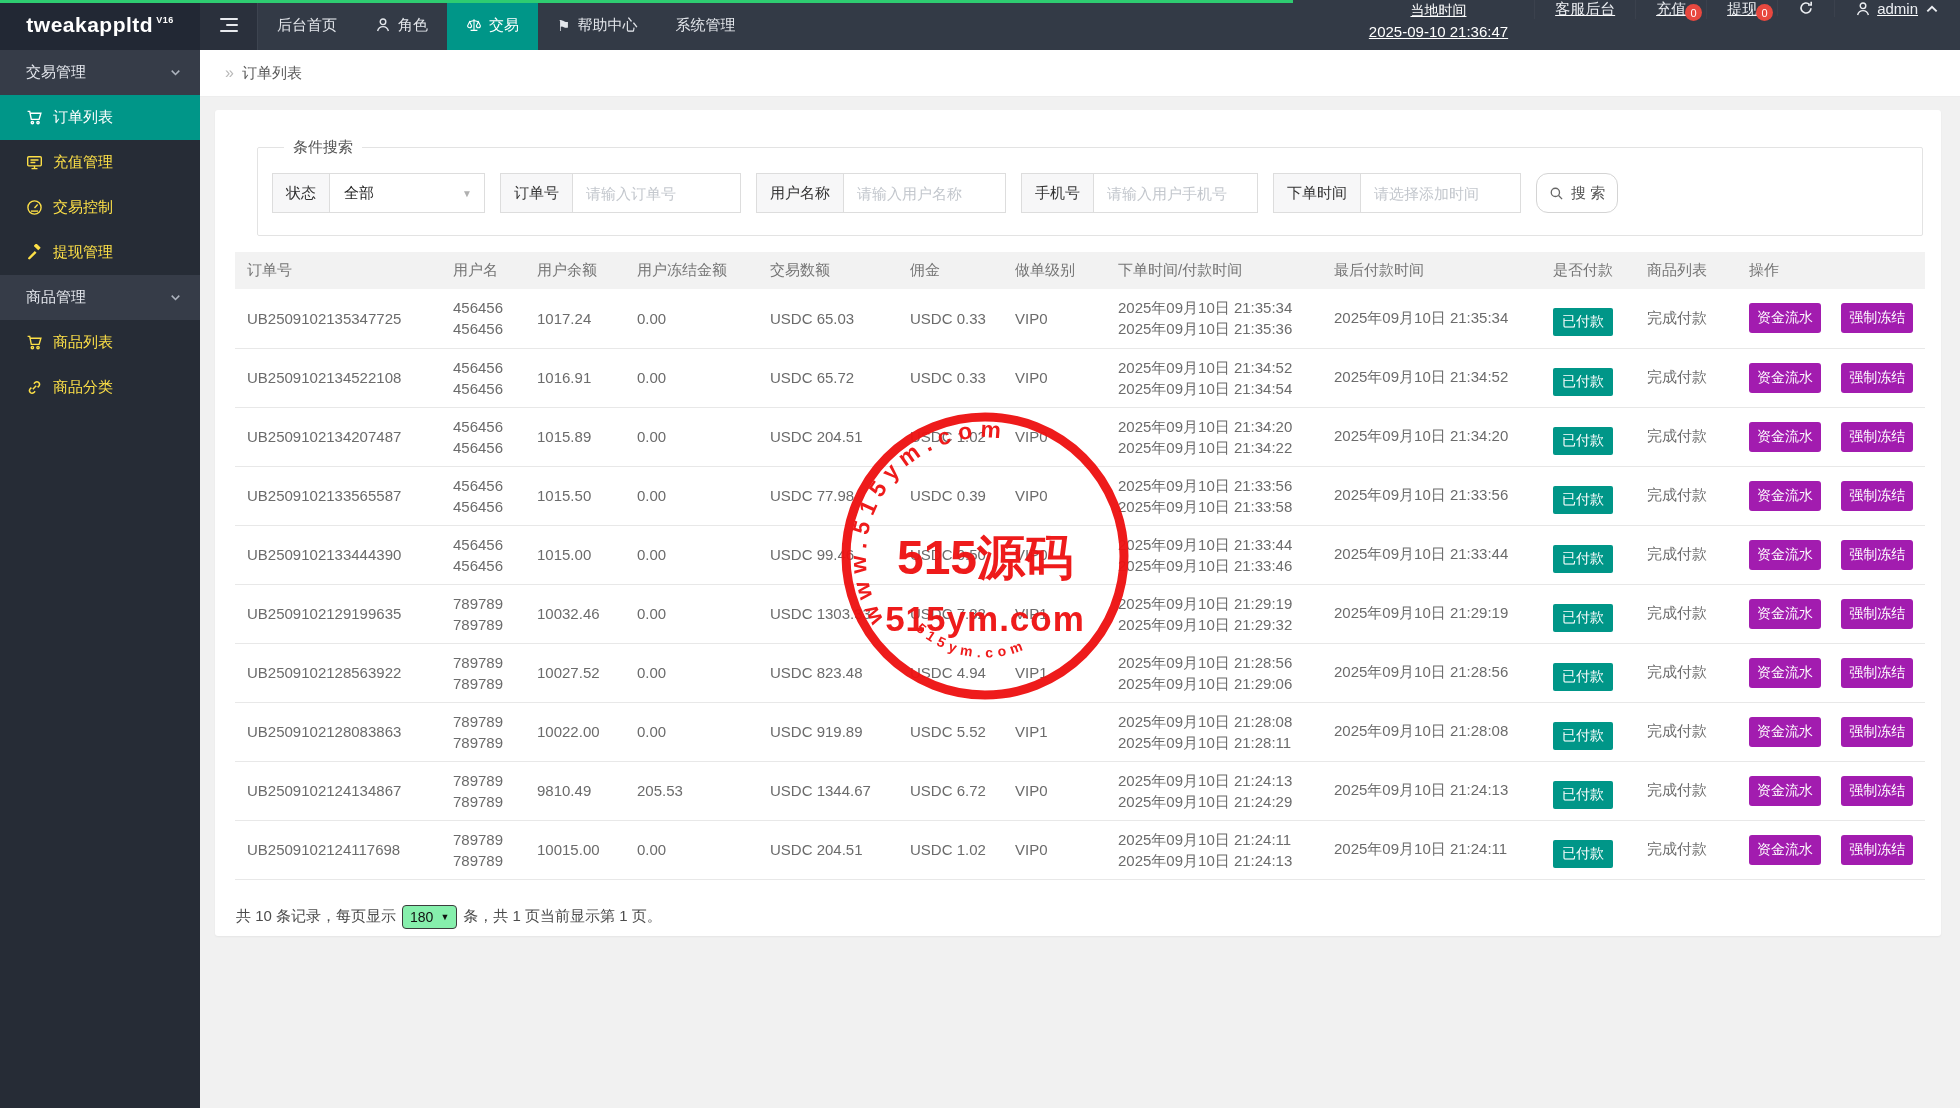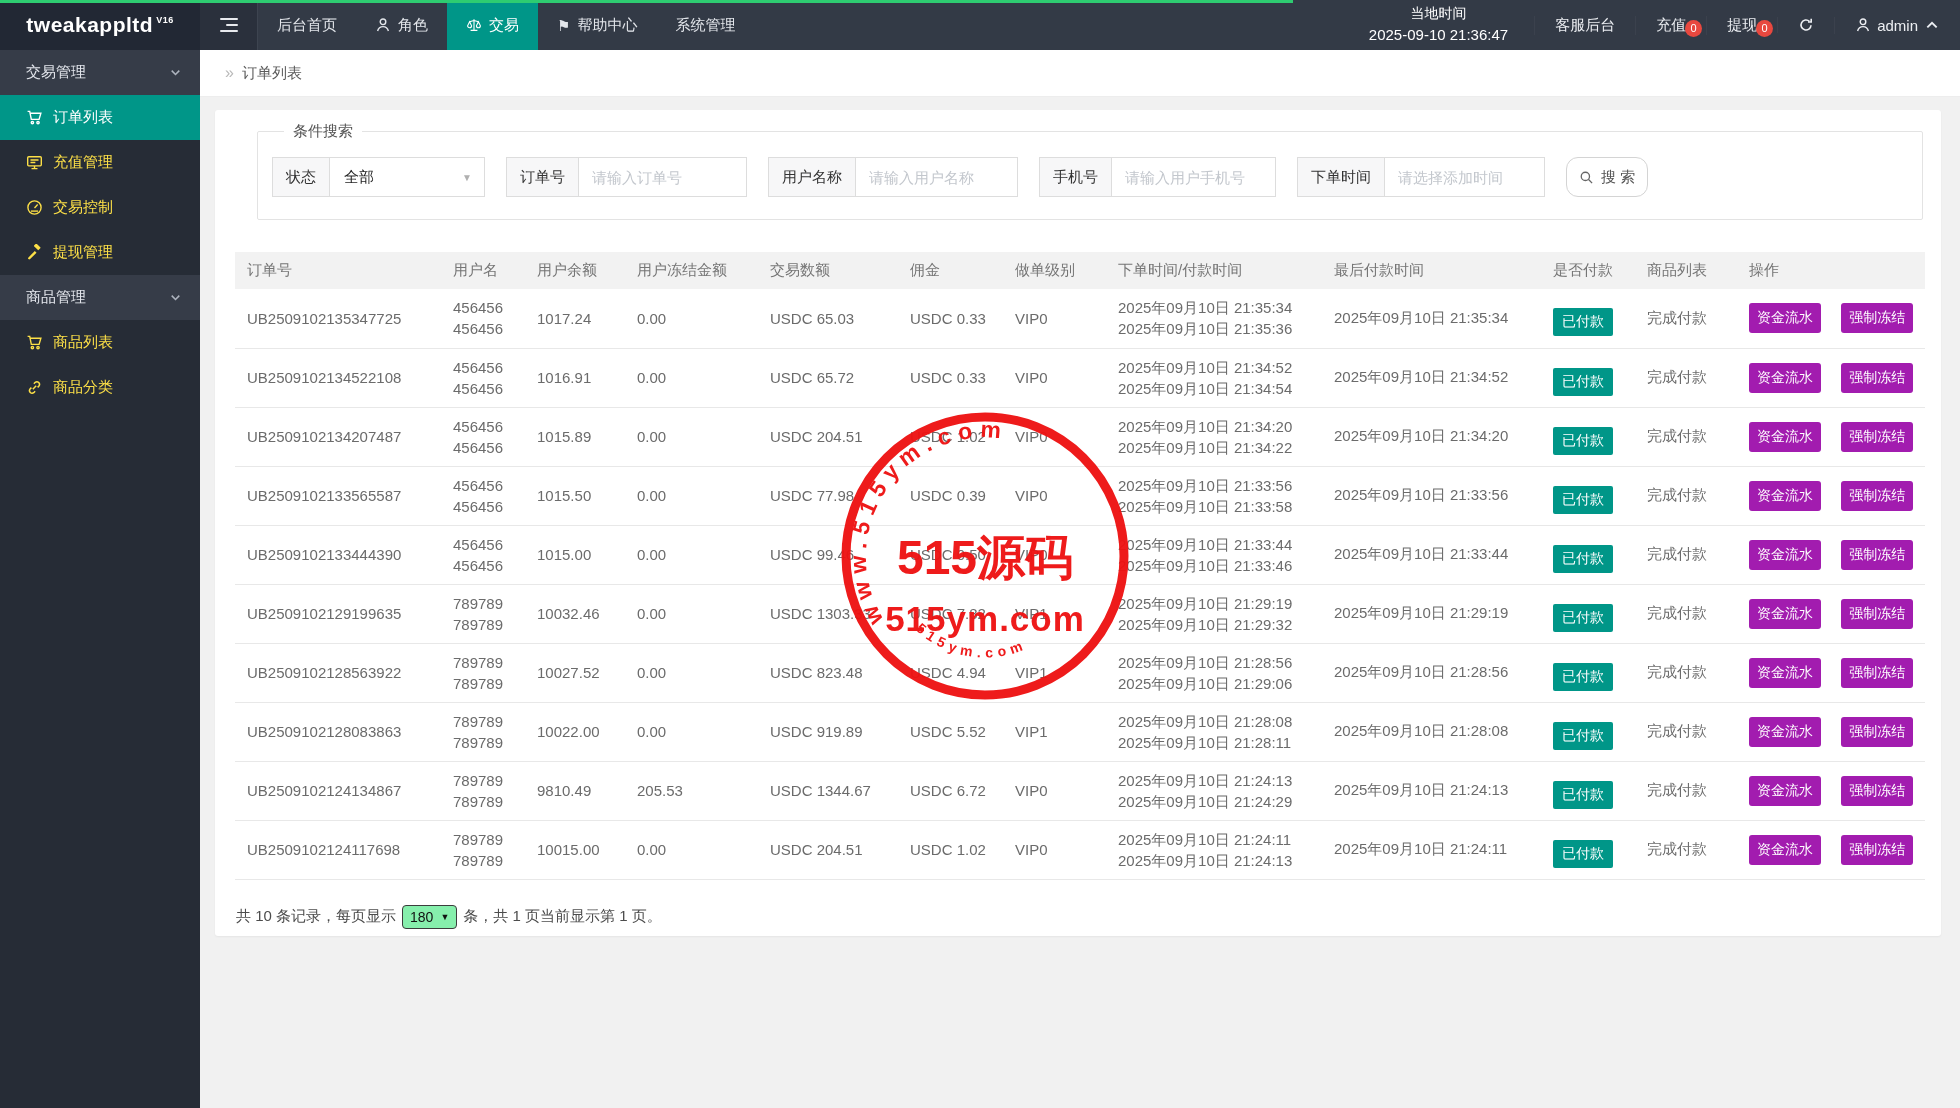--- a/index.html
+++ b/index.html
@@ -16,21 +16,21 @@
     font-size:21px; font-weight:bold; letter-spacing:.5px; }
   .logo sup { font-size:9px; margin-left:3px; margin-top:-10px; font-weight:bold; }
   .hamb { width:58px; display:flex; flex-direction:column; justify-content:center; align-items:center;
     gap:4px; background:#2a303c; border-right:1px solid #3d4450; cursor:pointer; }
   .hamb i { display:block; height:2px; background:#e8eaee; border-radius:1px; }
   .hamb i:nth-child(1){ width:18px; } .hamb i:nth-child(2){ width:12px; margin-left:6px; } .hamb i:nth-child(3){ width:18px; }
   .nav-item { display:flex; align-items:center; gap:7px; padding:0 19px; font-size:15px; color:#e3e6eb; cursor:pointer; }
   .nav-item.active { background:#009688; color:#fff; }
   .nav-item svg { width:16px; height:16px; }
   .nav-flag { font-size:15px; line-height:1; }
-  .tb-right { margin-left:auto; display:flex; align-items:center; }
+  .tb-right { margin-left:auto; display:flex; align-items:flex-start;text-decoration:underline; }
   .clock { display:flex; flex-direction:column; align-items:center; justify-content:center; padding:0 26px; line-height:1.5; }
   .clock .c1 { font-size:14px; } .clock .c2 { font-size:15px; }
   .tb-item { display:flex; align-items:center; padding:0 20px; font-size:15px; color:#eceef2; cursor:pointer;
     position:relative; border-left:1px solid rgba(255,255,255,.04); }
   .badge { position:absolute; top:4px; right:4px; min-width:17px; height:17px; border-radius:9px;
     background:#e8483f; color:#fff; font-size:11px; display:flex; align-items:center; justify-content:center; padding:0 4px; }
   .tb-item svg { width:16px; height:16px; }
   .user-item { gap:6px; }
 
   
@@ -46,24 +46,24 @@
   
   .main { position:absolute; top:50px; left:200px; right:0; bottom:0; background:#f1f1f1; }
   .crumb { height:47px; background:#fff; border-bottom:1px solid #ededed; display:flex; align-items:center;
     padding-left:25px; font-size:15px; color:#595959; }
   .crumb .arr { color:#b9b9b9; margin-right:8px; font-size:16px; }
   .card { margin:13px 19px 0 15px; height:826px; background:#fff; border-radius:3px;
     box-shadow:0 1px 2px rgba(0,0,0,.05); position:relative; }
 
   
   fieldset.cond { margin:0 18px 0 42px; border:1px solid #e3e3e3; border-radius:2px;
-    padding:16px 14px 22px; position:relative; top:12px; }
+    padding:16px 14px 22px; position:relative; top:28px; }
   fieldset.cond legend { font-size:15px; color:#555; padding:0 9px; margin-left:12px; }
   .fields { display:flex; align-items:center; }
-  .fgroup { display:flex; align-items:stretch; height:40px; margin-right:21px; }
+  .fgroup { display:flex; align-items:stretch; height:40px; margin-right:15px; }
   .flabel { display:flex; align-items:center; background:#f7f7f8; border:1px solid #ddd; padding:0 13px;
     font-size:15px; color:#333; white-space:nowrap; }
   .fctl { display:flex; align-items:center; border:1px solid #ddd; border-left:none; background:#fff; position:relative; }
   .fsel { width:155px; padding:0 14px; font-size:15px; color:#1f1f1f; cursor:pointer; }
   .fsel .car { position:absolute; right:12px; font-size:10px; color:#b0b0b0; }
   .fctl input { border:none; outline:none; font-size:15px; color:#333; padding:0 13px; width:100%; height:100%; background:transparent; }
   .fctl input::placeholder { color:#c3c7cd; }
   .w-order { width:168px; } .w-user { width:162px; } .w-phone { width:164px; } .w-time { width:160px; }
   .sbtn { height:40px; display:flex; align-items:center; gap:7px; padding:0 12px; background:#fff;
     border:1px solid #d4d4d4; border-radius:12px; font-size:15px; color:#555; cursor:pointer; }

